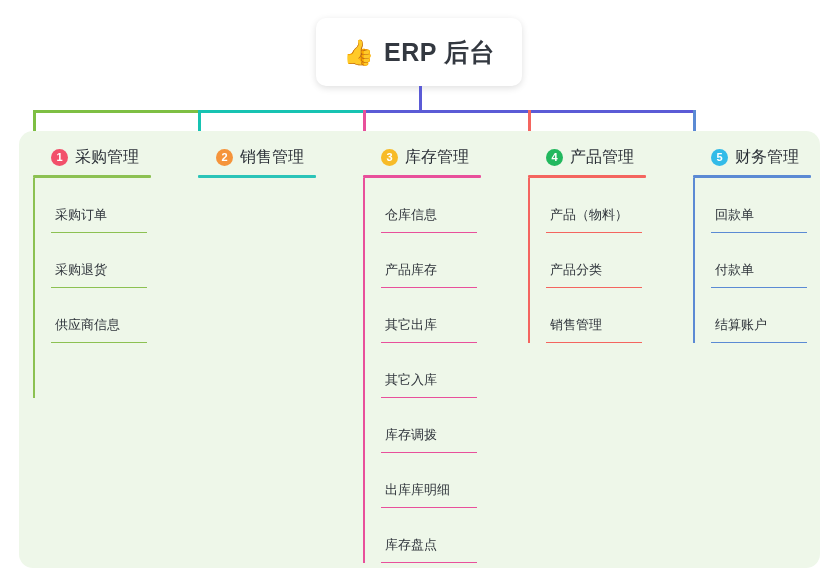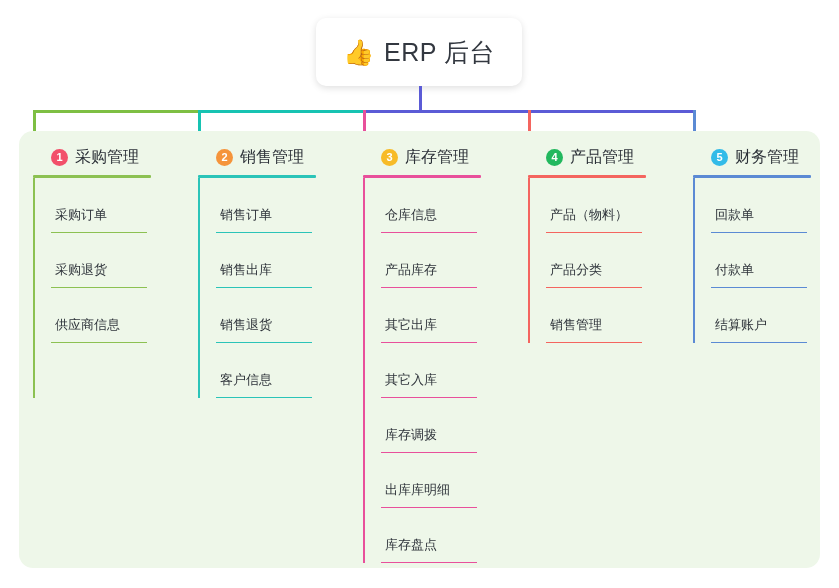--- a/index.html
+++ b/index.html
@@ -33,20 +33,21 @@
   }
   #root-card .thumb {
     font-size: 25px;
     line-height: 1;
   }
   #root-card .rtitle {
     font-size: 25px;
     color: #333840;
     letter-spacing: 0.5px;
     white-space: nowrap;
+    font-weight: bold;
   }
 
   
   .vline, .hline {
     position: absolute;
   }
 
   
   #panel {
     position: absolute;
@@ -172,39 +173,20 @@
           <div class="leaf-rule" style="background: rgb(140, 193, 82);"></div>
         </div>
       </div>
     </div>
     <div class="column" style="left: 198px; width: 150px;">
       <div class="col-head">
         <span class="badge" style="background: rgb(245, 148, 59);">2</span>
         <span class="col-title">销售管理</span>
       </div>
       <div class="head-rule" style="background: rgb(43, 196, 184); width: 118px;"></div>
-      <div class="tree">
-        <div class="spine" style="background: rgb(43, 196, 184); height: 220px;"></div>
-        <div class="leaf">
-          <span class="leaf-text">销售订单</span>
-          <div class="leaf-rule" style="background: rgb(43, 196, 184);"></div>
-        </div>
-        <div class="leaf">
-          <span class="leaf-text">销售出库</span>
-          <div class="leaf-rule" style="background: rgb(43, 196, 184);"></div>
-        </div>
-        <div class="leaf">
-          <span class="leaf-text">销售退货</span>
-          <div class="leaf-rule" style="background: rgb(43, 196, 184);"></div>
-        </div>
-        <div class="leaf">
-          <span class="leaf-text">客户信息</span>
-          <div class="leaf-rule" style="background: rgb(43, 196, 184);"></div>
-        </div>
-      </div>
     </div>
     <div class="column" style="left: 363px; width: 150px;">
       <div class="col-head">
         <span class="badge" style="background: rgb(247, 187, 40);">3</span>
         <span class="col-title">库存管理</span>
       </div>
       <div class="head-rule" style="background: rgb(232, 80, 155); width: 118px;"></div>
       <div class="tree">
         <div class="spine" style="background: rgb(232, 80, 155); height: 385px;"></div>
         <div class="leaf">

